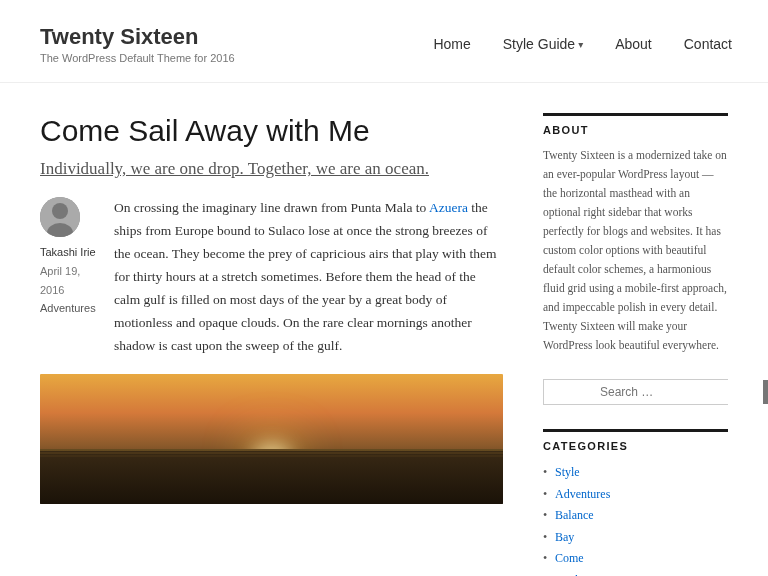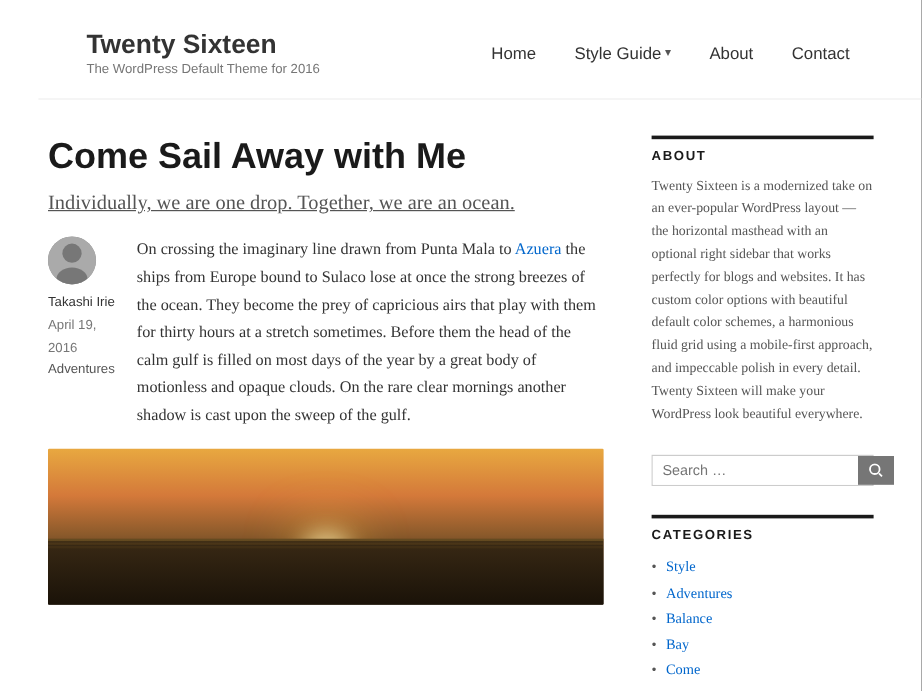--- a/index.html
+++ b/index.html
@@ -13,23 +13,22 @@
       background: #fff;
       max-width: 768px;
       margin: 0 auto;
       min-height: 576px;
     }
     
     .site-header {
       display: flex;
       justify-content: space-between;
       align-items: center;
-      padding: 24px 60px 18px 40px;
+      padding: 24px 36px 18px 40px;
       border-bottom: 1px solid #eee;
-      margin-left: 32px;
     }
     .site-branding {}
     .site-title {
       font-family: 'Helvetica Neue', Arial, sans-serif;
       font-size: 22px;
       font-weight: 700;
       color: #333;
       line-height: 1.2;
     }
     .site-description {
@@ -71,21 +70,21 @@
       min-width: 0;
     }
     .sidebar {
       width: 185px;
       flex-shrink: 0;
     }
     
     .post-title {
       font-family: 'Helvetica Neue', Arial, sans-serif;
       font-size: 30px;
-      font-weight: 700;
+      font-weight: 400;
       color: #1a1a1a;
       margin-bottom: 10px;
       line-height: 1.2;
     }
     .post-subtitle {
       font-size: 17px;
       color: #555;
       margin-bottom: 18px;
       font-style: normal;
       text-decoration: underline;
@@ -172,20 +171,21 @@
     }
     .widget-text {
       font-size: 11.5px;
       line-height: 1.65;
       color: #555;
     }
     .search-form {
       display: flex;
       border: 1px solid #ccc;
       margin-top: 16px;
+      padding-left: 48px;
     }
     .search-input {
       flex: 1;
       border: none;
       outline: none;
       padding: 5px 8px;
       font-size: 12px;
       font-family: 'Helvetica Neue', Arial, sans-serif;
       color: #aaa;
       background: #fff;

